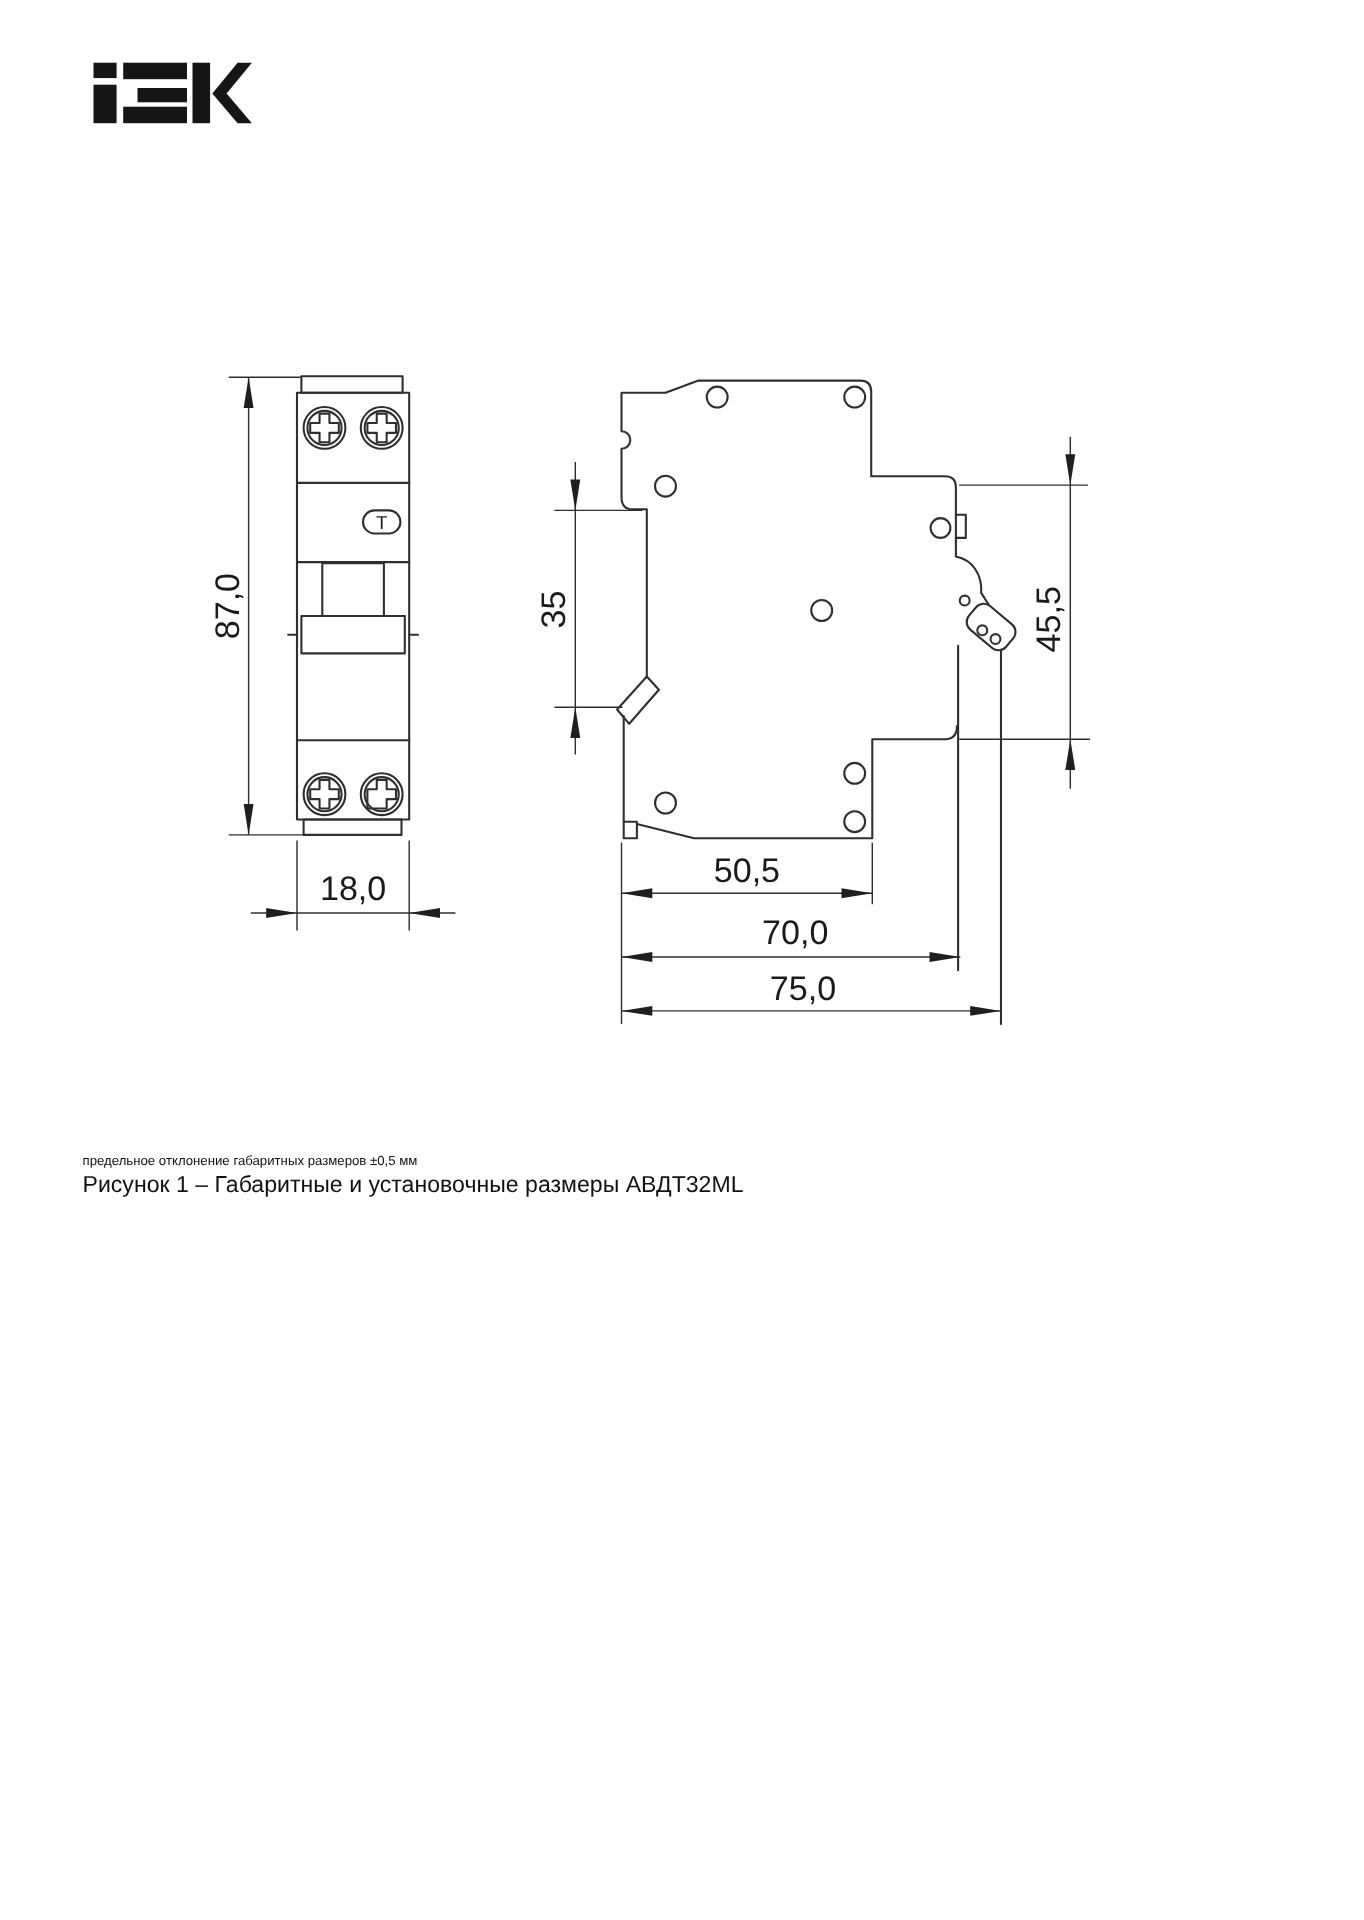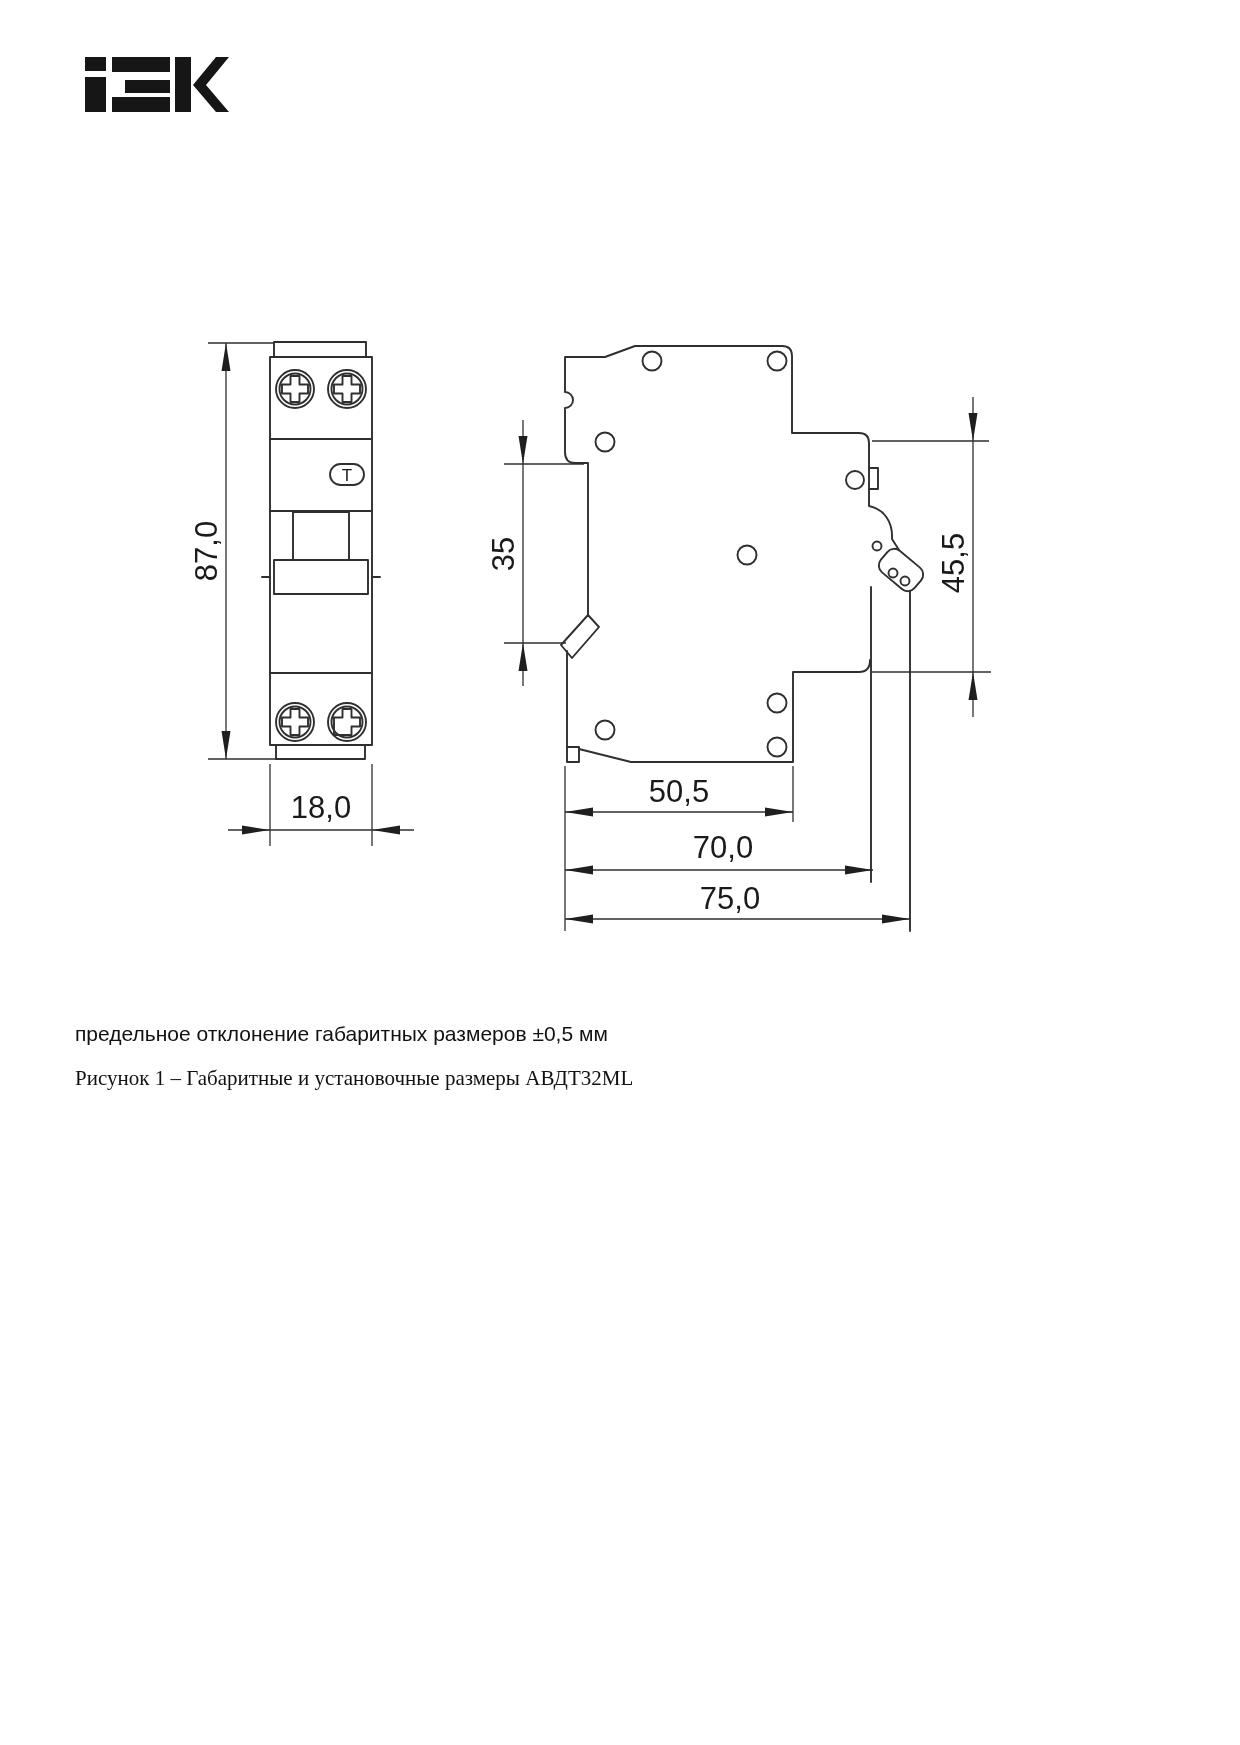--- a/index.html
+++ b/index.html
@@ -1,20 +1,20 @@
 <!DOCTYPE html>
 <html><head>
 <meta charset="utf-8">
 <style>
   html,body{margin:0;padding:0;background:#ffffff;}
   .page{position:relative;width:1240px;height:1745px;background:#fff;overflow:hidden;
         font-family:"Liberation Sans", sans-serif;color:#1f1f1f;}
   .drawing-svg{position:absolute;left:0;top:0;}
-  .note{position:absolute;left:75px;top:1022px;font-size:21px;color:#111;text-align:right;}
-  .caption{position:absolute;left:75px;top:1066px;font-size:21px;color:#111;font-family:Liberation Serif, serif;}
+  .note{position:absolute;left:75px;top:1048px;font-size:12px;color:#111;text-align:right;}
+  .caption{position:absolute;left:75px;top:1066px;font-size:21px;color:#111;}
   svg .obj{stroke:#2f2f2f;stroke-width:1.9;fill:none;stroke-linejoin:round;stroke-linecap:round;}
   svg .objf{stroke:#2f2f2f;stroke-width:1.9;fill:#ffffff;stroke-linejoin:round;}
   svg .dim{stroke:#2f2f2f;stroke-width:1.3;fill:none;}
   svg .arr{fill:#1f1f1f;stroke:none;}
   svg .dimtxt{fill:#1a1a1a;font-family:"Liberation Sans",sans-serif;font-size:31px;}
   svg .btntxt{fill:#1a1a1a;font-family:"Liberation Sans",sans-serif;font-size:17px;}
   svg .logo{fill:#161616;}
 </style>
 </head>
 <body>

